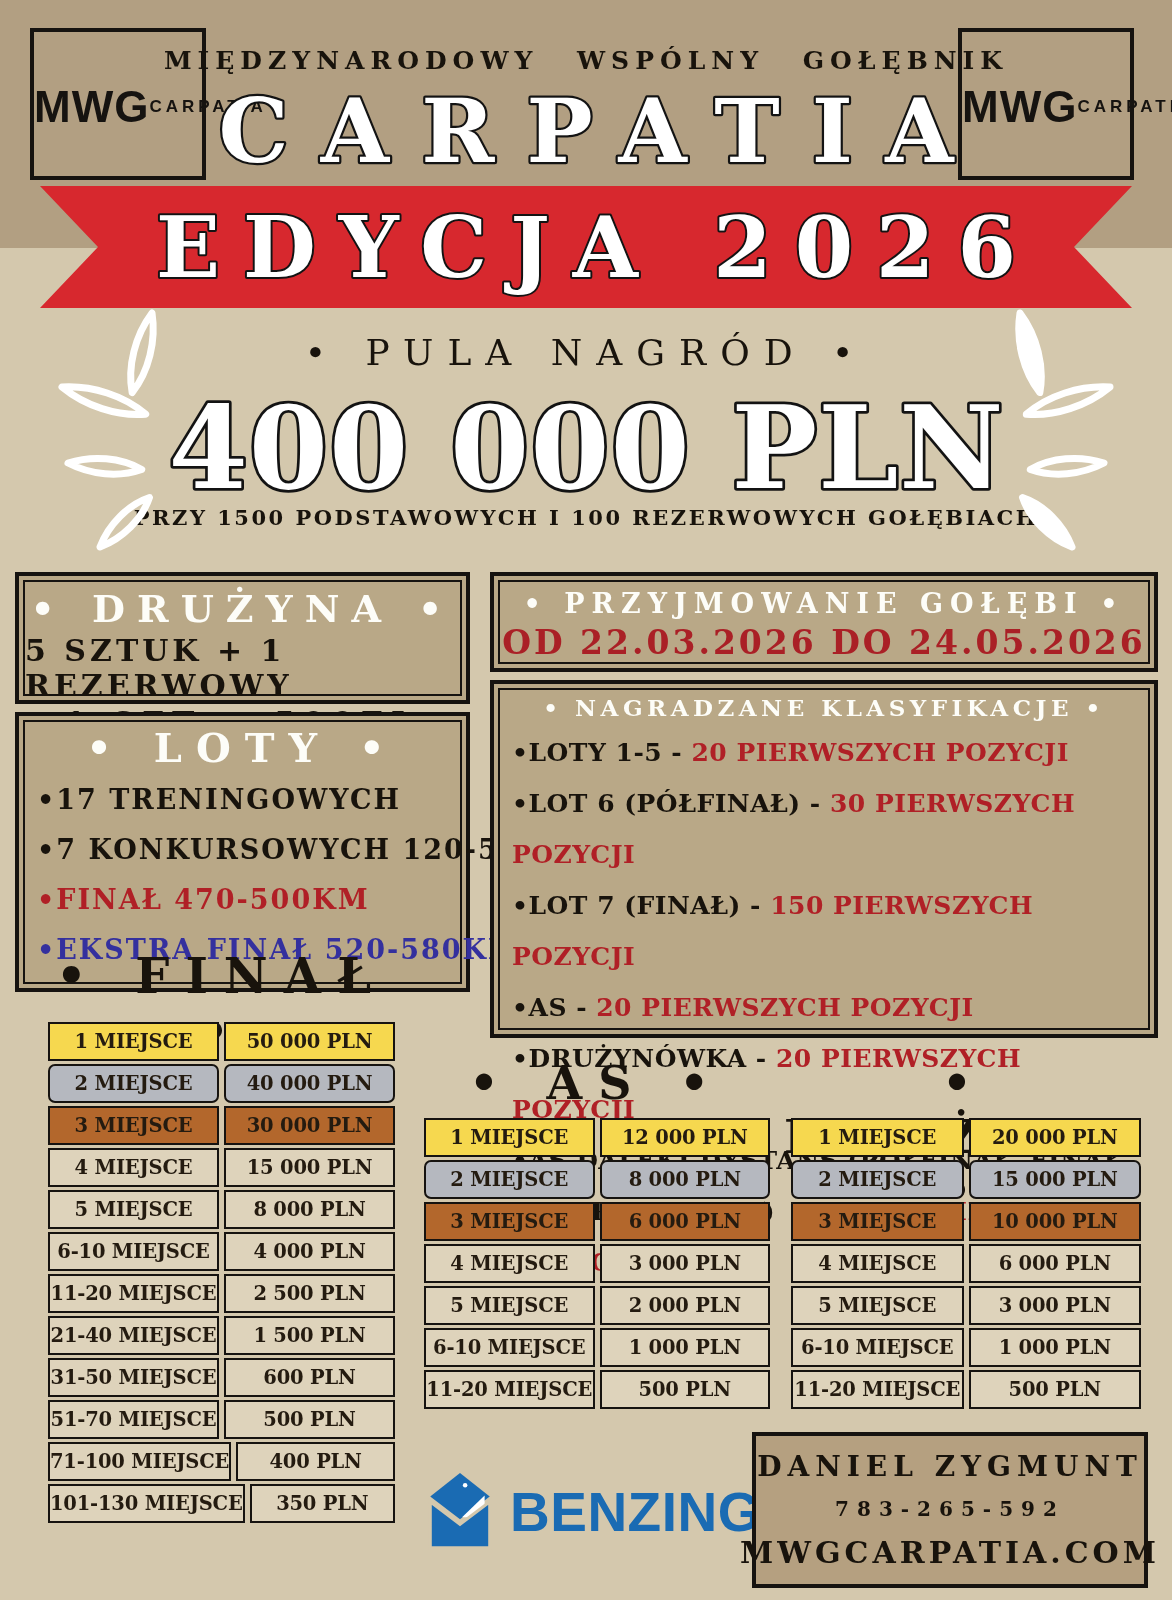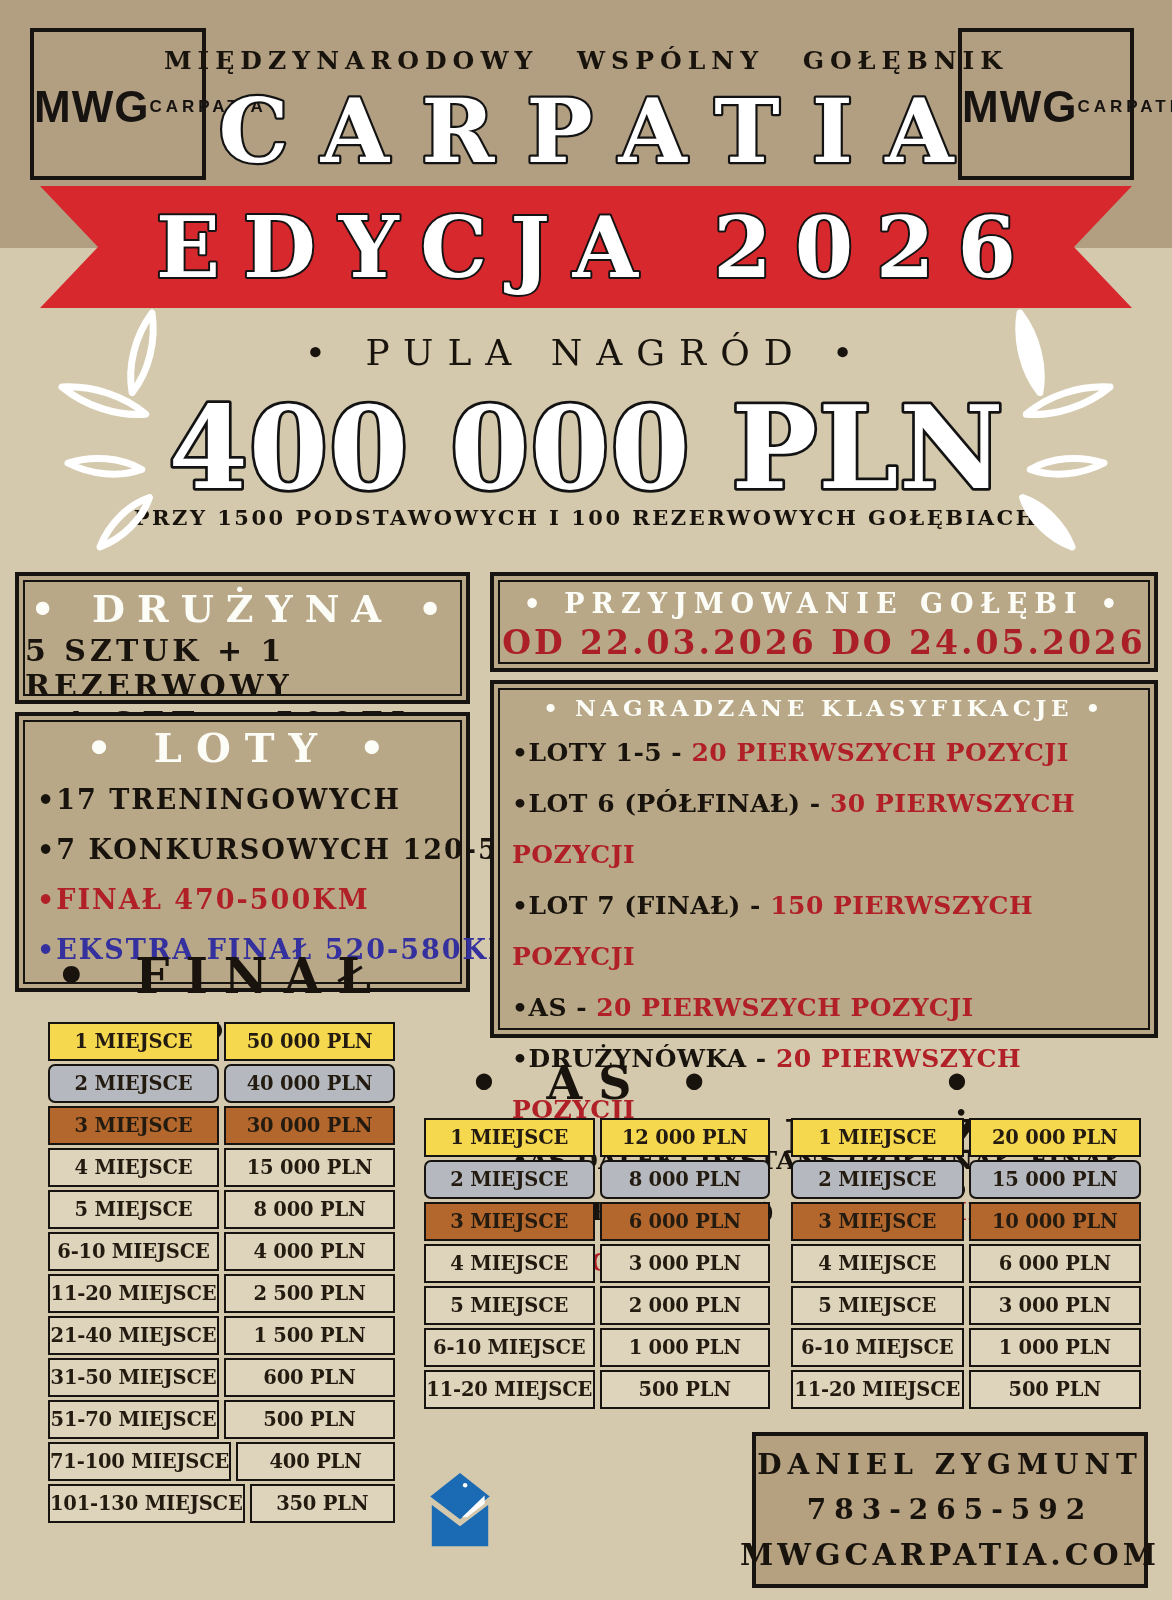--- a/index.html
+++ b/index.html
@@ -68,21 +68,21 @@
   .tier-plain{background:#ded3bb;}
 
   
   .benzing-wrap{position:absolute;left:424px;top:1472px;display:flex;align-items:center;gap:14px;}
   .benzing-text{font-family:"Liberation Sans",sans-serif;font-weight:bold;font-size:55px;
                 color:#1a6bb3;letter-spacing:0.5px;}
   .contact-box{position:absolute;left:752px;top:1432px;width:396px;height:156px;background:#b5a080;
                border:4px solid #161310;box-sizing:border-box;display:flex;flex-direction:column;
                justify-content:space-evenly;align-items:center;}
   .contact-name{font-size:28px;font-weight:bold;letter-spacing:6px;color:#18130c;}
-  .contact-phone{font-size:28px;font-weight:bold;letter-spacing:8px;color:#18130c;}
+  .contact-phone{font-size:20px;font-weight:bold;letter-spacing:8px;color:#18130c;}
   .contact-site{font-size:30px;font-weight:bold;letter-spacing:4px;color:#18130c;}
 </style>
 </head>
 <body>
 
 <div id="poster">
 
   <div class="logo-box" style="left:30px;">
     <svg width="52" height="52" viewBox="0 0 52 52">
       <path fill="#161310" d="M31,4 L37,0.5 L37.8,5.4 L44,7.6 L37.4,10.6 C41.8,16.4 42.4,25 37.6,31 C33.8,35.8 27.6,38.6 22,37.6 L12,48.5 L11.2,40.3 L4.6,42.6 L10.4,34.2 C4.8,28.2 4.6,18.8 10.2,12.8 C15.6,7 23.4,4.8 31,4 Z"></path>
@@ -298,20 +298,21 @@
       </div>
     </div>
 
   <div class="benzing-wrap">
     <svg width="72" height="80" viewBox="0 0 70 78">
       <polygon points="35,1 64,24 35,46 6,24" fill="#1a6bb3"></polygon>
       <circle cx="40" cy="13" r="2.2" fill="#ffffff"></circle>
       <polygon points="37,44 59,23 59,44" fill="#ffffff"></polygon>
       <polygon points="6,29 35,51 64,29 64,74 6,74" fill="#1a6bb3" stroke="#d4c8ad" stroke-width="3"></polygon>
     </svg>
+    <div class="benzing-text">BENZING</div>
   </div>
 
   <div class="contact-box">
     <div class="contact-name">DANIEL ZYGMUNT</div>
     <div class="contact-phone">783-265-592</div>
     <div class="contact-site">MWGCARPATIA.COM</div>
   </div>
 
 </div>
 

